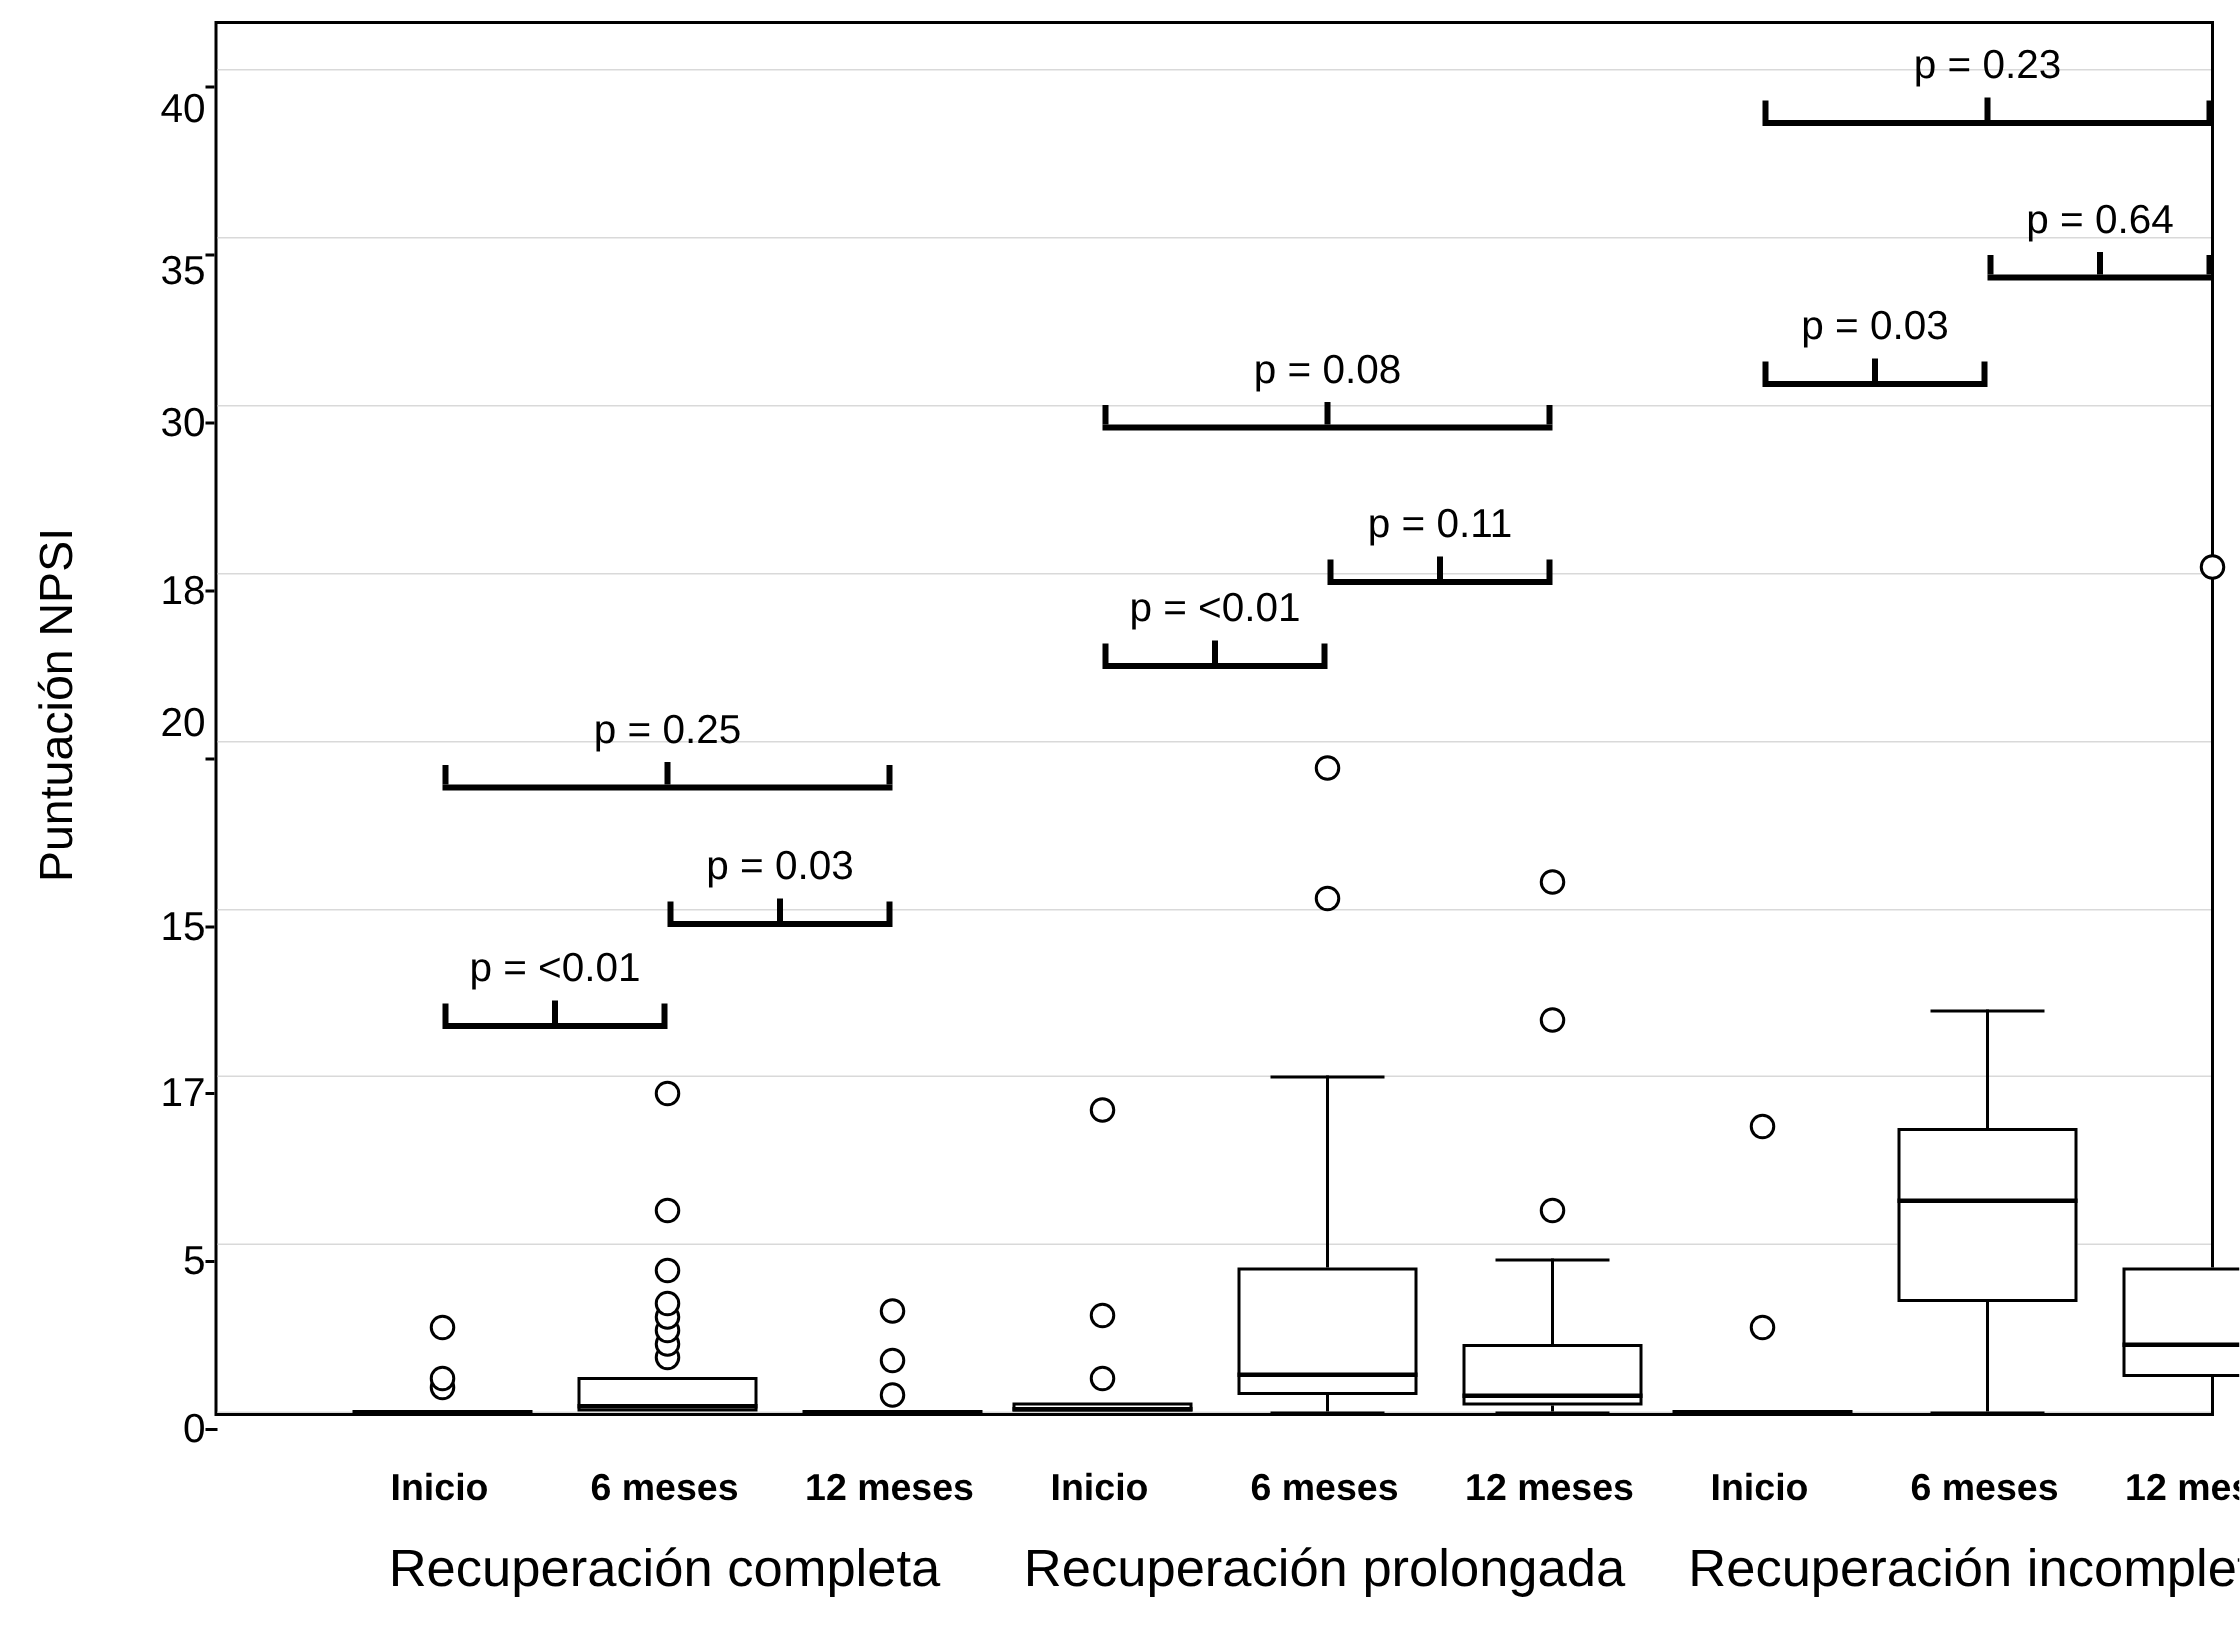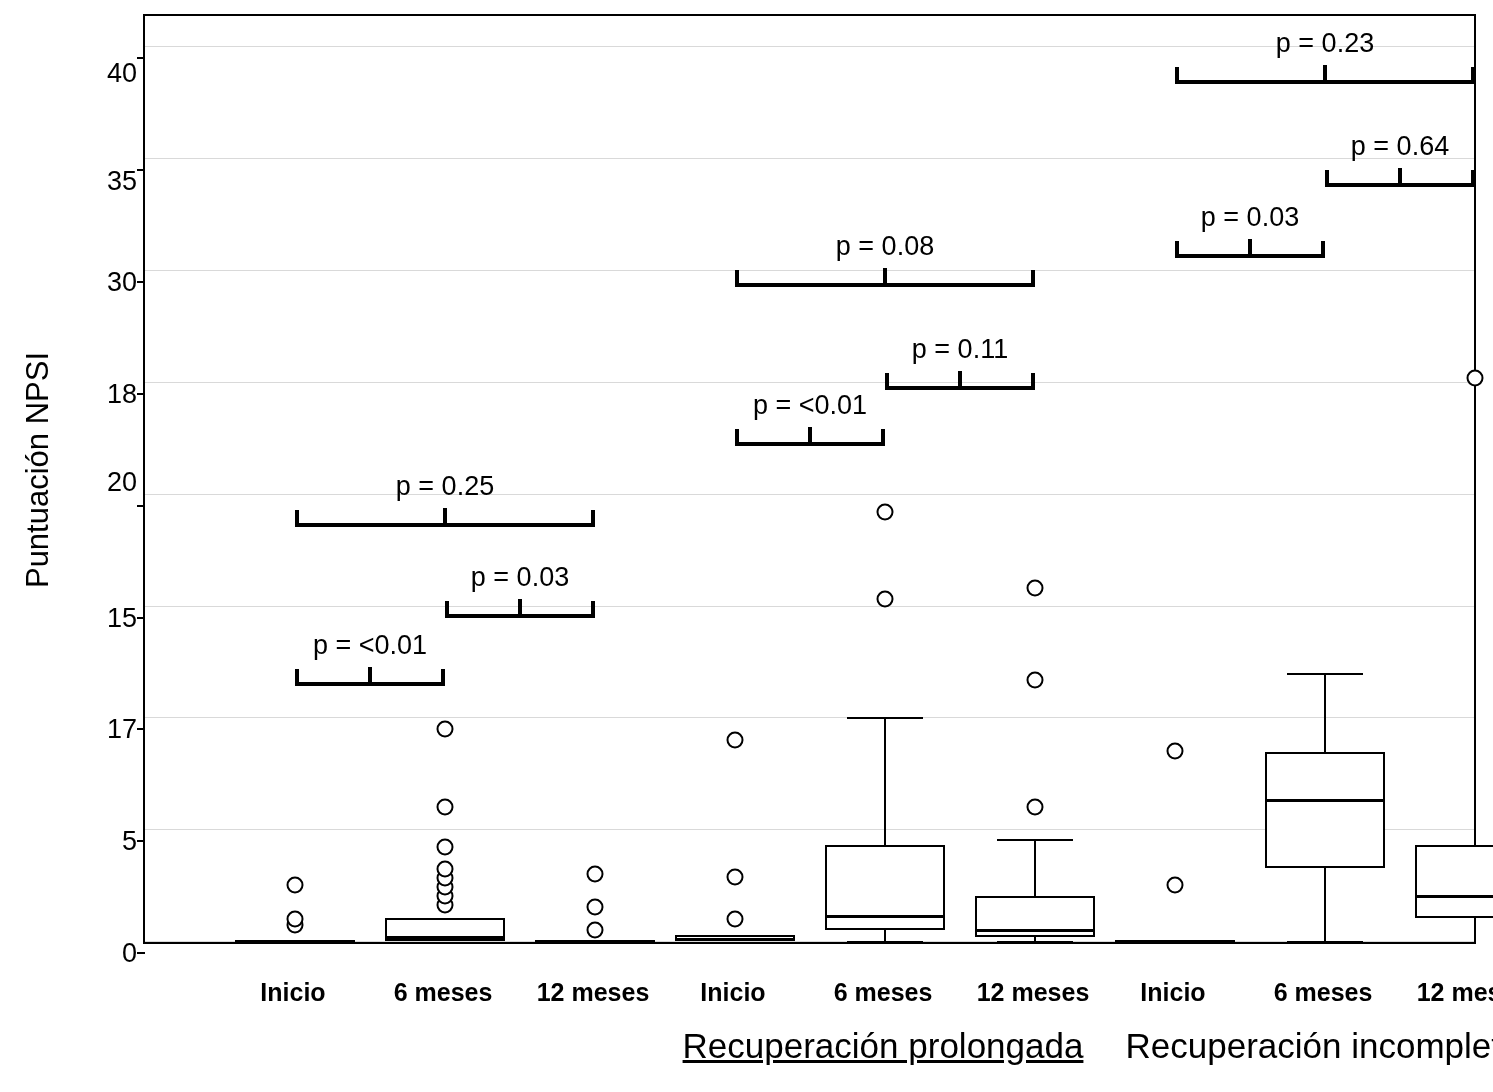--- a/index.html
+++ b/index.html
@@ -325,21 +325,22 @@
         <div class="tick-left"></div>
         <div class="tick-right"></div>
         <div class="tick-mid" style="top: -15px;"></div>
         <div class="plabel">p = 0.23</div>
       </div>
     </div>
 
 <div class="tp-label" style="left: 293px; top: 978px;">Inicio</div>
     <div class="tp-label" style="left: 443px; top: 978px;">6 meses</div>
     <div class="tp-label" style="left: 593px; top: 978px;">12 meses</div>
+    <div class="group-label" style="left: 443px; top: 1026px;">Recuperación completa</div>
     <div class="tp-label" style="left: 733px; top: 978px;">Inicio</div>
     <div class="tp-label" style="left: 883px; top: 978px;">6 meses</div>
     <div class="tp-label" style="left: 1033px; top: 978px;">12 meses</div>
-    <div class="group-label" style="left: 883px; top: 1026px; text-decoration: underline;">Recuperación prolongada</div>
+    <div class="group-label" style="left: 883px; top: 1026px;">Recuperación prolongada</div>
     <div class="tp-label" style="left: 1173px; top: 978px;">Inicio</div>
     <div class="tp-label" style="left: 1323px; top: 978px;">6 meses</div>
     <div class="tp-label" style="left: 1473px; top: 978px;">12 meses</div>
     <div class="group-label" style="left: 1323px; top: 1026px;">Recuperación incompleta</div>
   </div>
 
 </body></html>

